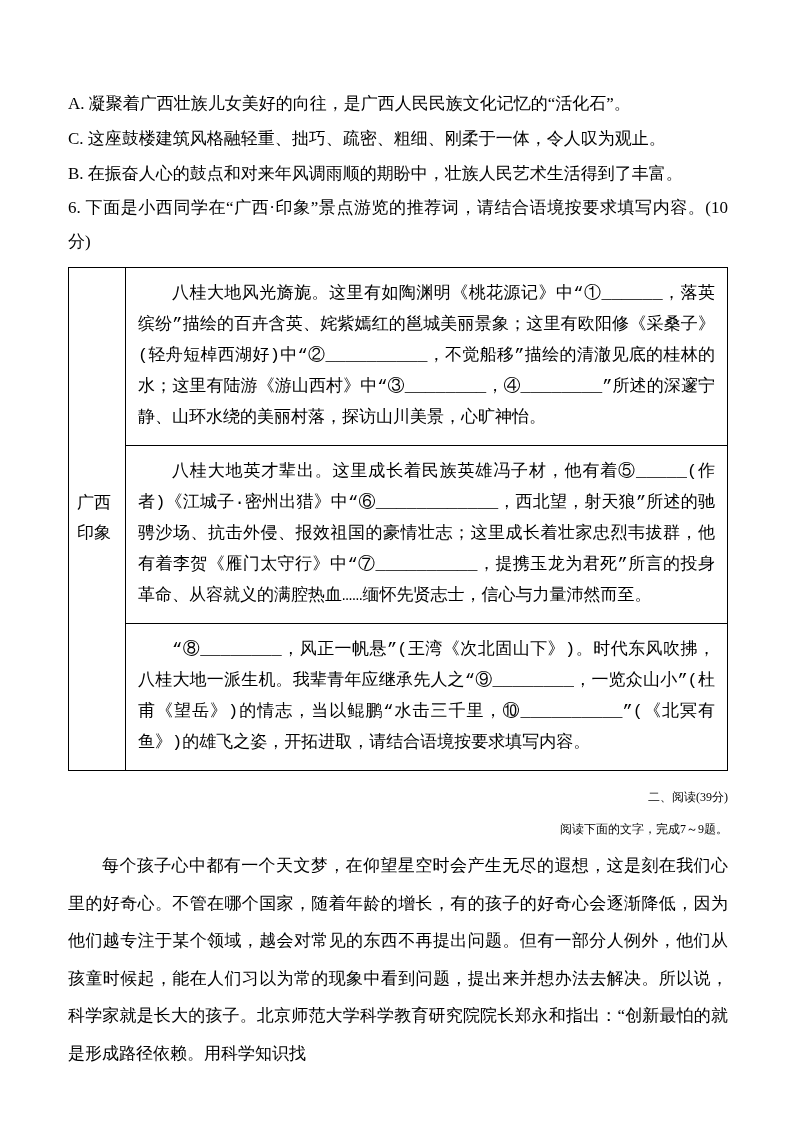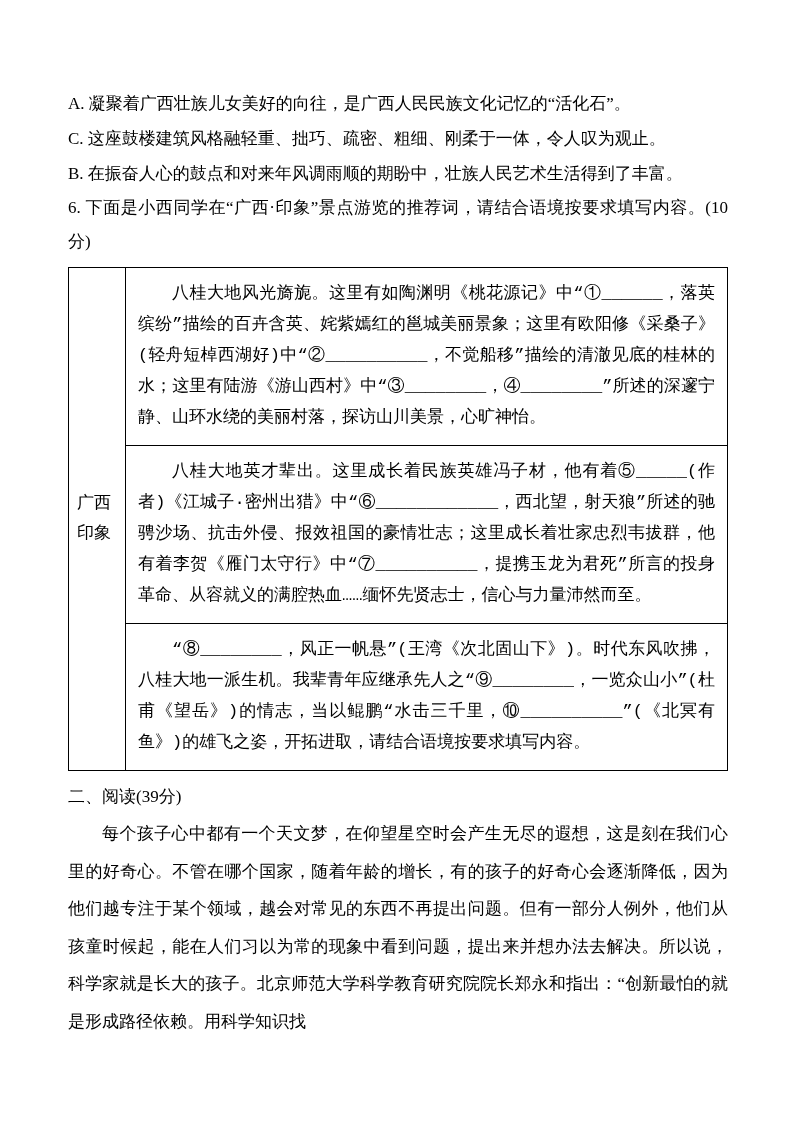--- a/index.html
+++ b/index.html
@@ -46,23 +46,23 @@
     line-height: 30px;
     padding: 4px 8px;
   }
   td.row-body {
     padding: 10px 12px 12px 12px;
     line-height: 31px;
     text-align: justify;
   }
   td.row-body .cell-text { text-indent: 2em; display: block; }
   .sec-line {
-    font-size: 17px;
+    font-size: 12px;
     line-height: 32px;
-    text-align: left;
+    text-align: right;
   }
   .material-para {
     font-size: 17px;
     line-height: 37.5px;
     text-align: justify;
     text-indent: 2em;
     margin-top: 2px;
   }
 </style>
 </head>
@@ -93,16 +93,17 @@
       </tr>
       <tr>
         <td class="row-body">
           <span class="cell-text">“⑧________，风正一帆悬”(王湾《次北固山下》)。时代东风吹拂，八桂大地一派生机。我辈青年应继承先人之“⑨________，一览众山小”(杜甫《望岳》)的情志，当以鲲鹏“水击三千里，⑩__________”(《北冥有鱼》)的雄飞之姿，开拓进取，请结合语境按要求填写内容。</span>
         </td>
       </tr>
     </tbody>
   </table>
 
   <p class="sec-line">二、阅读(39分)</p>
+  <p class="sec-line">阅读下面的文字，完成7～9题。</p>
 
   <p class="material-para">每个孩子心中都有一个天文梦，在仰望星空时会产生无尽的遐想，这是刻在我们心里的好奇心。不管在哪个国家，随着年龄的增长，有的孩子的好奇心会逐渐降低，因为他们越专注于某个领域，越会对常见的东西不再提出问题。但有一部分人例外，他们从孩童时候起，能在人们习以为常的现象中看到问题，提出来并想办法去解决。所以说，科学家就是长大的孩子。北京师范大学科学教育研究院院长郑永和指出：“创新最怕的就是形成路径依赖。用科学知识找</p>
 
 </div>
 
 </body></html>

